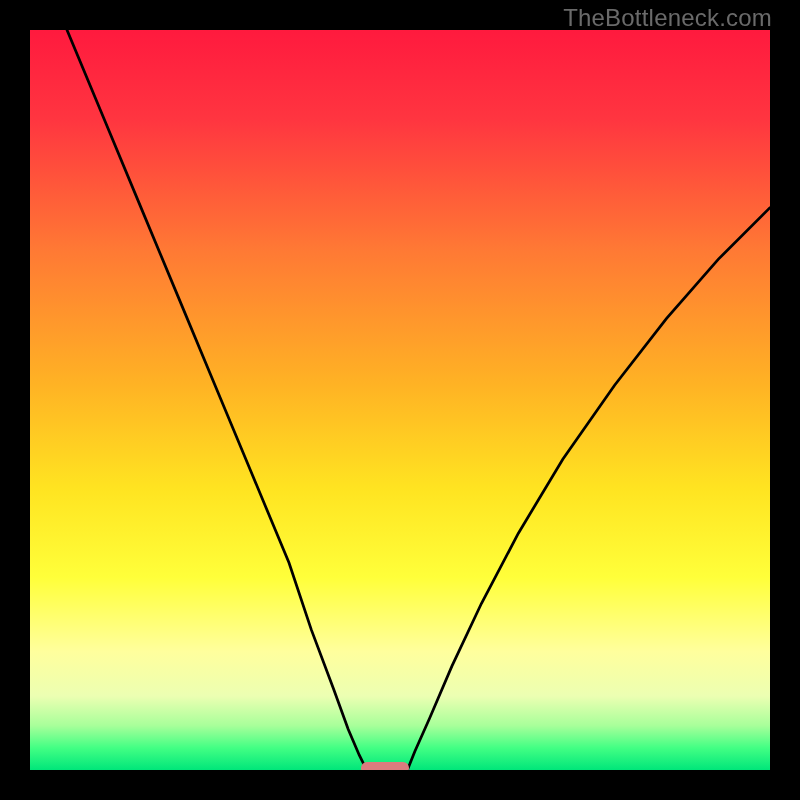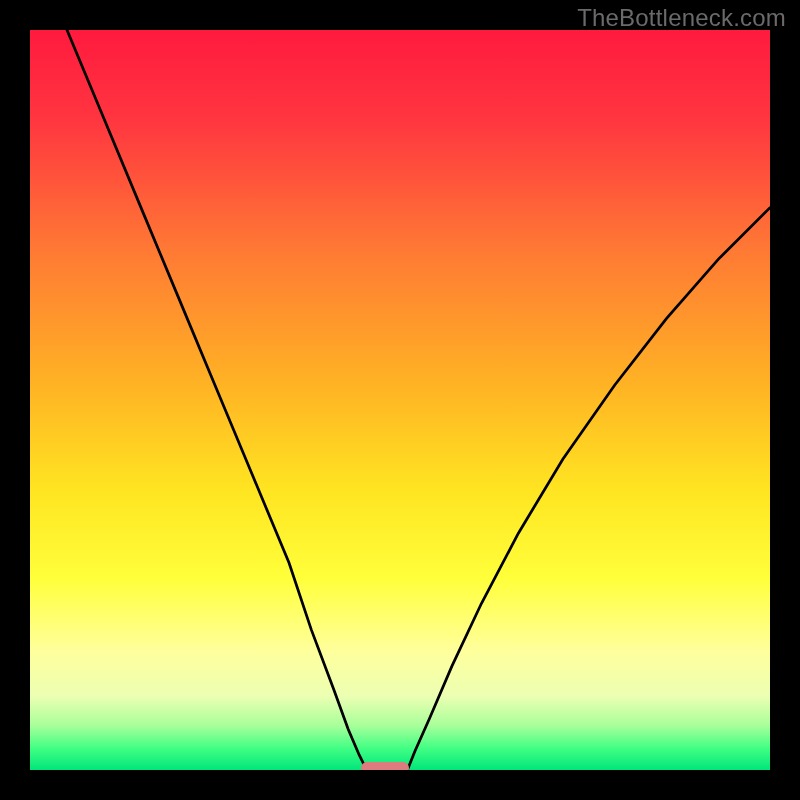--- a/index.html
+++ b/index.html
@@ -33,21 +33,21 @@
   }
   .curves {
     position: absolute;
     inset: 0;
     width: 100%;
     height: 100%;
   }
   .watermark {
     position: absolute;
     top: 4px;
-    right: 14px;
+    right: 28px;
     color: #6a6a6a;
     font-size: 24px;
     font-weight: 400;
     letter-spacing: 0.2px;
     user-select: none;
     margin-left: 45px;
   }
   .marker {
     position: absolute;
     height: 12px;

